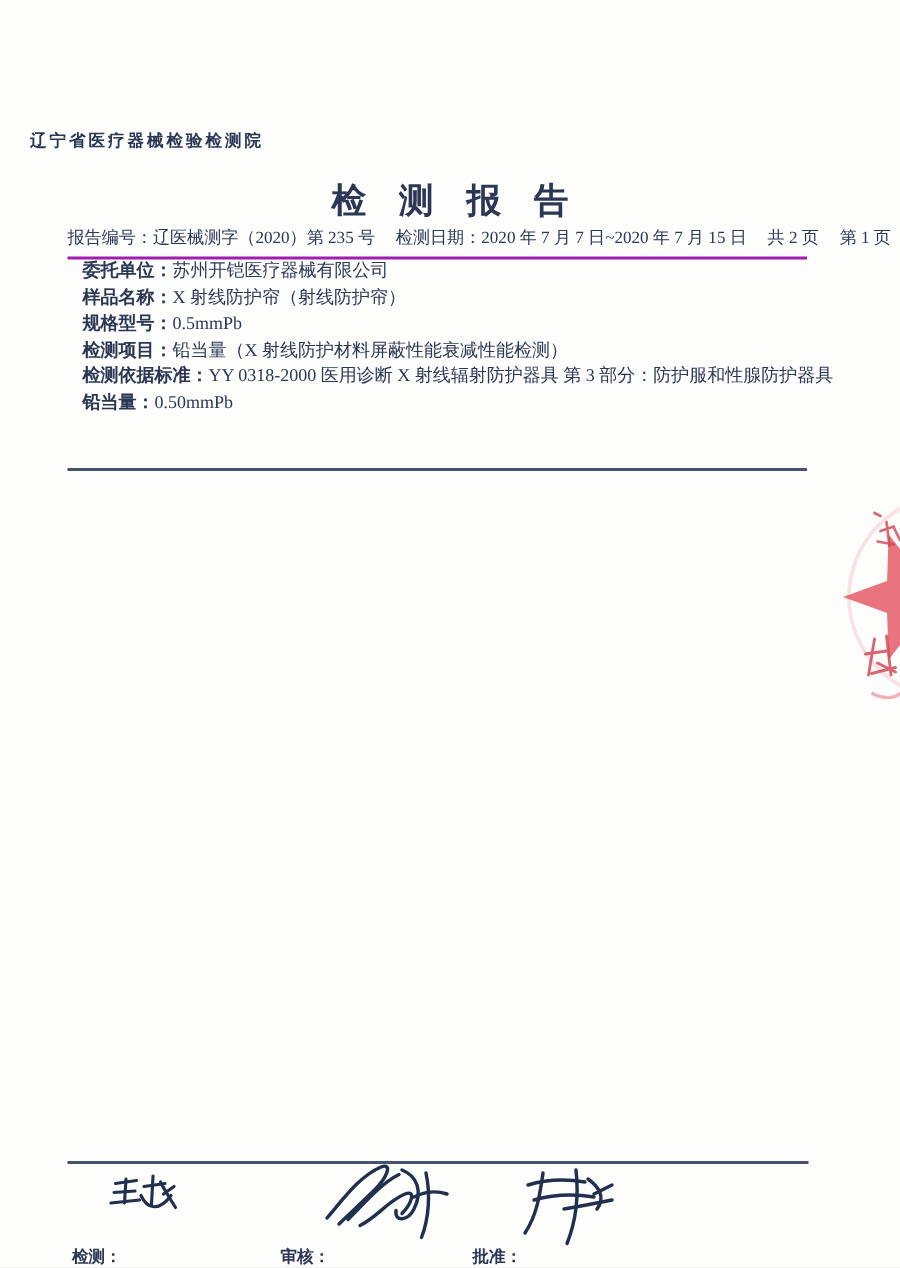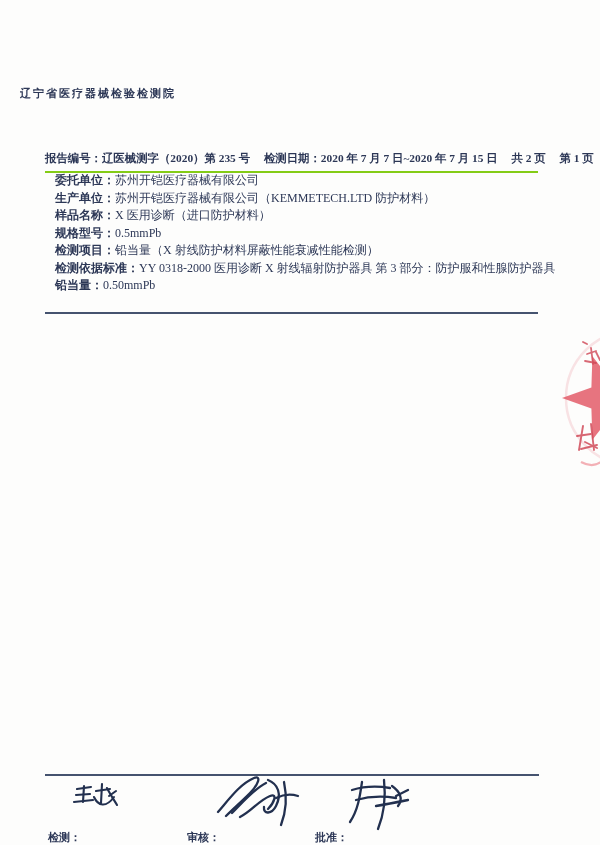--- a/index.html
+++ b/index.html
@@ -16,22 +16,22 @@
     position:absolute;top:86px;left:0;width:100%;
     text-align:left;font-size:11px;font-weight:bold;letter-spacing:2px;padding-left:20px;
   }
   .report-title{
     position:absolute;top:118px;left:0;width:100%;
     text-align:center;font-size:23px;font-weight:bold;
   }
   .report-title .spaced{letter-spacing:22px;margin-right:-22px;}
   .doc-header{
     position:absolute;top:151px;left:45px;width:493px;
-    padding-bottom:5px;border-bottom:2px solid #84cc16;
-    font-size:11.4px;font-weight:bold;white-space:nowrap;
+    padding-bottom:5px;border-bottom:2px solid #a21caf;
+    font-size:11.4px;font-weight:normal;white-space:nowrap;
   }
   .doc-header .gap{margin-left:11px;}
   .fields{
     position:absolute;top:172px;left:55px;width:490px;
     font-size:12px;
   }
   .field-row{height:17.5px;line-height:17.5px;white-space:nowrap;}
   .field-row .label{font-weight:bold;margin-top:19px;}
   .field-row.bold-value .value{font-weight:normal;}
   .rule-mid{
@@ -54,37 +54,37 @@
   }
   .sr{position:absolute;width:1px;height:1px;overflow:hidden;opacity:0;pointer-events:none;}
 </style>
 </head>
 <body>
 
 <div class="page">
 
   <div class="institute-title">辽宁省医疗器械检验检测院</div>
 
+  <div class="report-title">
+    <span class="spaced">检测报告</span>
+  </div>
 
   <div class="doc-header">
     <span>报告编号：</span><span>辽医械测字（2020）第 235 号</span>
     <span class="gap">检测日期：</span><span>2020 年 7 月 7 日~2020 年 7 月 15 日</span>
     <span class="gap">共 2 页</span>
     <span class="gap">第 1 页</span>
   </div>
 
   <div class="fields">
     <div class="field-row">
       <span class="label">委托单位：</span><span class="value">苏州开铠医疗器械有限公司</span>
     </div>
     <div class="field-row">
-      <span class="label">生产单位：</span><span class="value">苏州开铠医疗器械有限公司（KEMMETECH.LTD 防护材料）</span>
-    </div>
-    <div class="field-row">
-      <span class="label">样品名称：</span><span class="value">X 医用诊断（进口防护材料）</span>
+      <span class="label">样品名称：</span><span class="value">X 射线防护帘（射线防护帘）</span>
     </div>
     <div class="field-row">
       <span class="label">规格型号：</span><span class="value">0.5mmPb</span>
     </div>
     <div class="field-row">
       <span class="label">检测项目：</span><span class="value">铅当量（X 射线防护材料屏蔽性能衰减性能检测）</span>
     </div>
     <div class="field-row bold-value">
       <span class="label">检测依据标准：</span><span class="value">YY 0318-2000 医用诊断 X 射线辐射防护器具 第 3 部分：防护服和性腺防护器具</span>
     </div>

